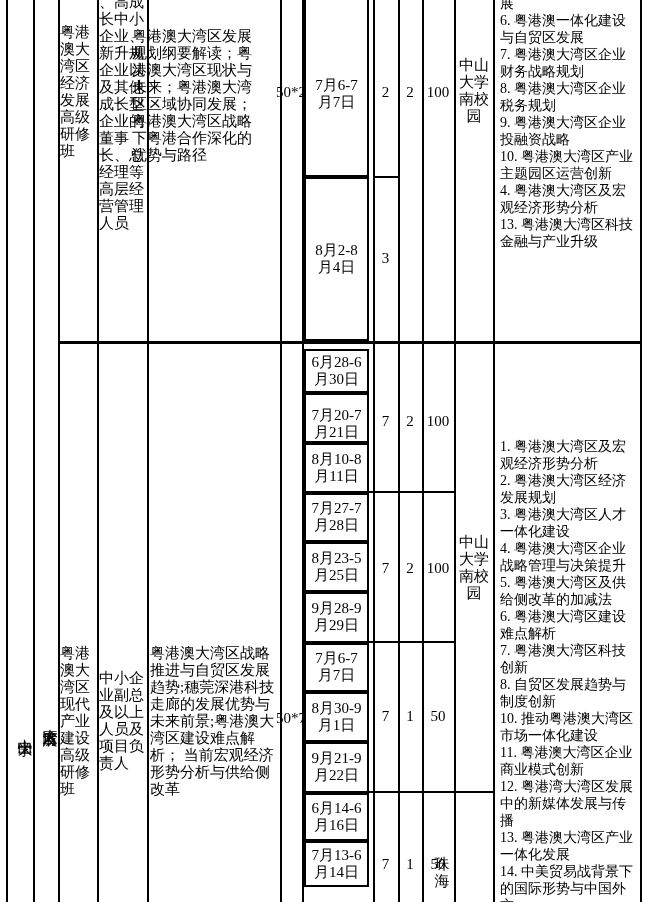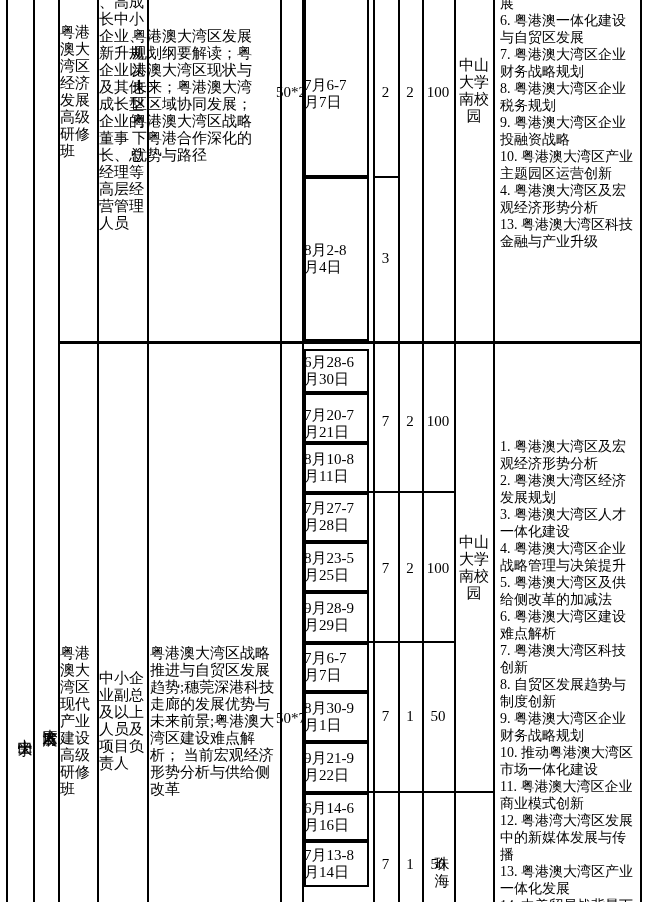--- a/index.html
+++ b/index.html
@@ -13,21 +13,21 @@
     font-size:15px;
     line-height:17px;
   }
   .vline{position:absolute;top:0;height:902px;width:2px;background:#000;}
   .hline{position:absolute;height:2px;background:#000;}
   .hline.thick{height:3px;}
   .datebox{position:absolute;left:304px;width:65px;border:2px solid #000;box-sizing:border-box;background:transparent;}
   .txt{position:absolute;}
   .ctr{text-align:center;}
   .flexctr{display:flex;align-items:center;justify-content:center;white-space:nowrap;}
-  .datetxt{position:absolute;left:304px;width:65px;text-align:left;white-space:pre-line;}
+  .datetxt{position:absolute;left:304px;width:65px;text-align:center;white-space:pre-line;}
   .vert{position:absolute;writing-mode:vertical-rl;text-orientation:upright;letter-spacing:1px;display:flex;justify-content:center;}
   .topics{position:absolute;left:500px;width:138px;font-size:14px;line-height:17px;}
   .topics div{word-break:break-all;}
   .wrapblk{word-break:break-all;}
 </style>
 </head>
 <body>
 
 <div id="doc">
 
@@ -115,21 +115,21 @@
   <div class="datetxt" style="top:600px">9月28-9
 月29日</div>
   <div class="datetxt" style="top:650px">7月6-7
 月7日</div>
   <div class="datetxt" style="top:700px">8月30-9
 月1日</div>
   <div class="datetxt" style="top:750px">9月21-9
 月22日</div>
   <div class="datetxt" style="top:800px">6月14-6
 月16日</div>
-  <div class="datetxt" style="top:847px">7月13-8
+  <div class="datetxt" style="top:847px">7月13-6
 月14日</div>
 
   <div class="txt ctr" style="left:375px;width:21px;top:413px">7</div>
   <div class="txt ctr" style="left:400px;width:20px;top:413px">2</div>
   <div class="txt ctr" style="left:424px;width:28px;top:413px">100</div>
 
   <div class="txt ctr" style="left:375px;width:21px;top:560px">7</div>
   <div class="txt ctr" style="left:400px;width:20px;top:560px">2</div>
   <div class="txt ctr" style="left:424px;width:28px;top:560px">100</div>
 
@@ -146,21 +146,20 @@
 
   <div class="topics" style="top:438px">
       <div>1. 粤港澳大湾区及宏观经济形势分析</div>
       <div>2. 粤港澳大湾区经济发展规划</div>
       <div>3. 粤港澳大湾区人才一体化建设</div>
       <div>4. 粤港澳大湾区企业战略管理与决策提升</div>
       <div>5. 粤港澳大湾区及供给侧改革的加减法</div>
       <div>6. 粤港澳大湾区建设难点解析</div>
       <div>7. 粤港澳大湾区科技创新</div>
       <div>8. 自贸区发展趋势与制度创新</div>
-      <div>9. 粤港澳大湾区企业财务战略规划</div>
       <div>10. 推动粤港澳大湾区市场一体化建设</div>
       <div>11. 粤港澳大湾区企业商业模式创新</div>
       <div>12. 粤港湾大湾区发展中的新媒体发展与传播</div>
       <div>13. 粤港澳大湾区产业一体化发展</div>
       <div>14. 中美贸易战背景下的国际形势与中国外交</div>
     </div>
 
 </div>
 
 </body></html>

